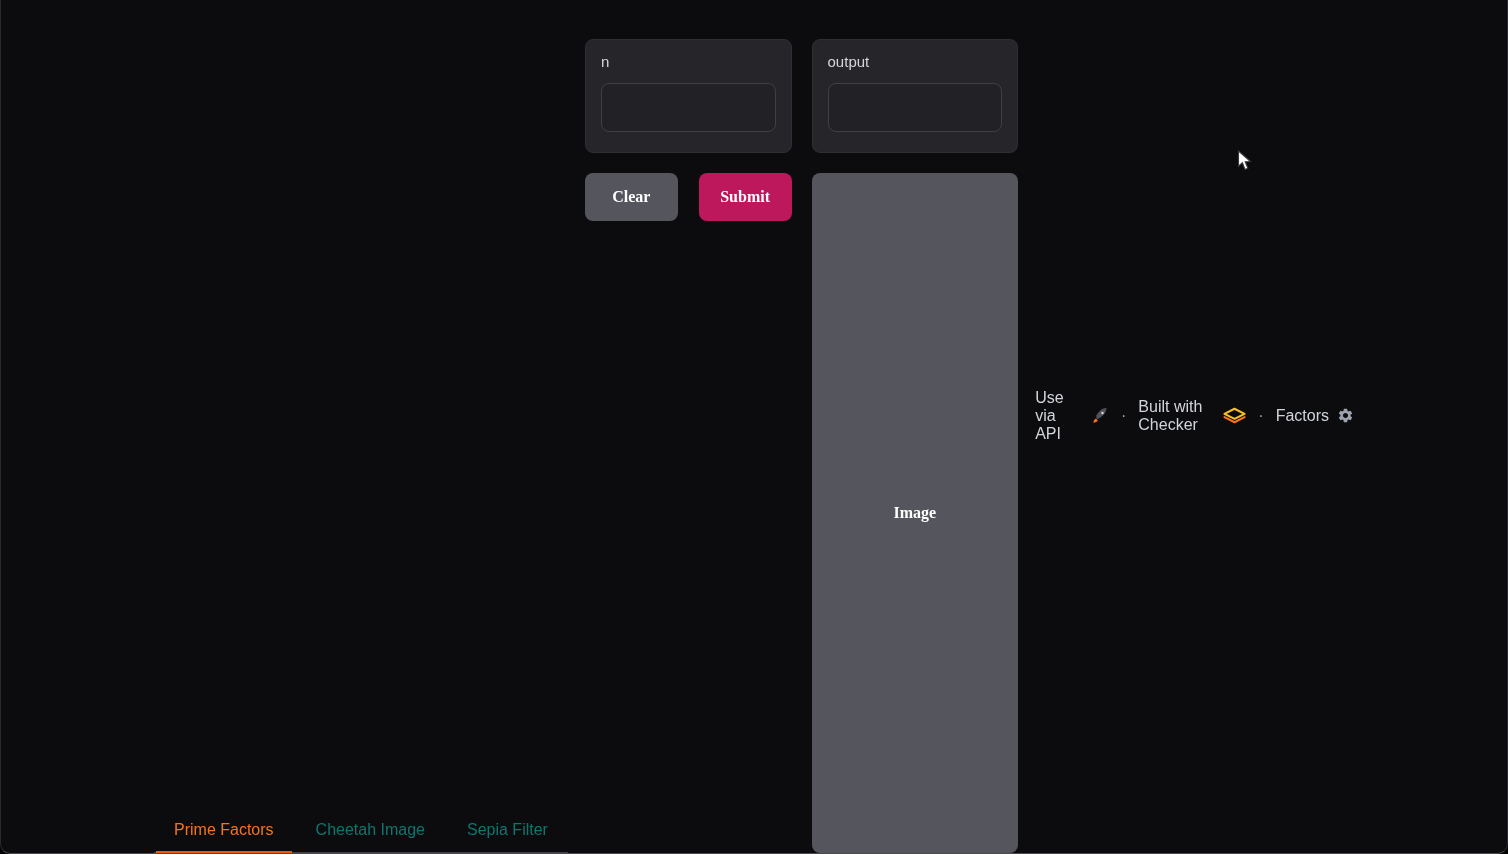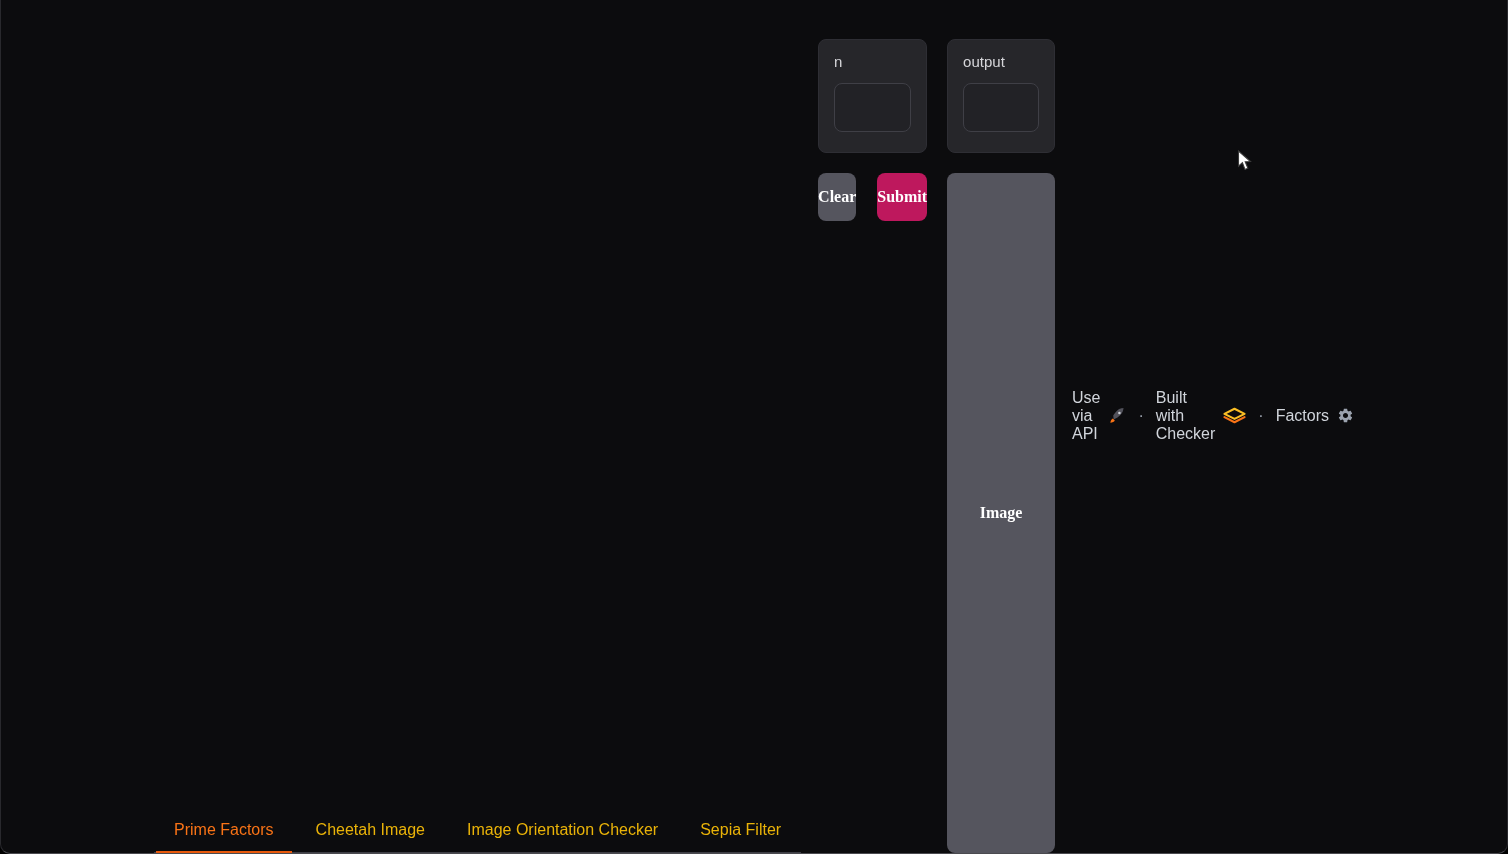--- a/index.html
+++ b/index.html
@@ -32,21 +32,21 @@
   .tabbar {
     display: flex;
     align-items: flex-end;
     gap: 6px;
     margin-top: 12px;
     border-bottom: 1px solid #3f3f46;
     padding: 0 2px;
   }
   .tab {
     font-size: 16px;
-    color: #eab308;
+    color: #0f766e;
     padding: 9px 18px 12px 18px;
     border-bottom: 3px solid transparent;
     margin-bottom: -2px;
     cursor: pointer;
     white-space: nowrap;
   }
   .tab.active {
     color: #f97316;
     border-bottom-color: #e8590c;
   }
@@ -131,21 +131,20 @@
 </style>
 </head>
 <body>
 
 <div class="window">
   <div class="container">
 
     <div class="tabbar">
       <div class="tab active">Prime Factors</div>
       <div class="tab">Cheetah Image</div>
-      <div class="tab">Image Orientation Checker</div>
       <div class="tab">Sepia Filter</div>
     </div>
 
     <div class="content">
       <div class="col">
         <div class="panel">
           <div class="panel-label">n</div>
           <input class="textbox" type="text" value="" style="">
         </div>
         <div class="btn-row">

